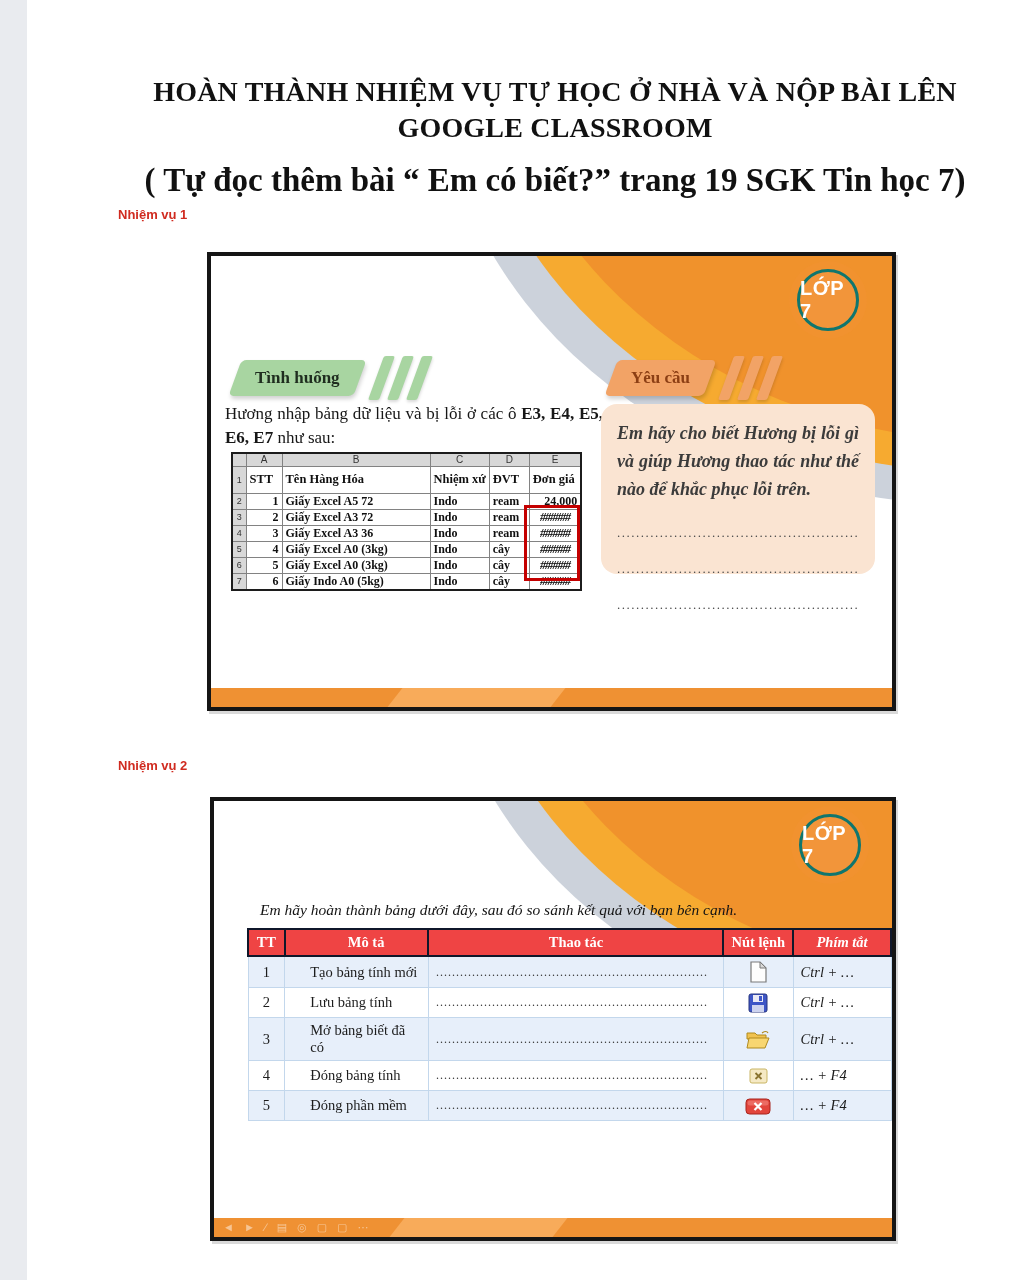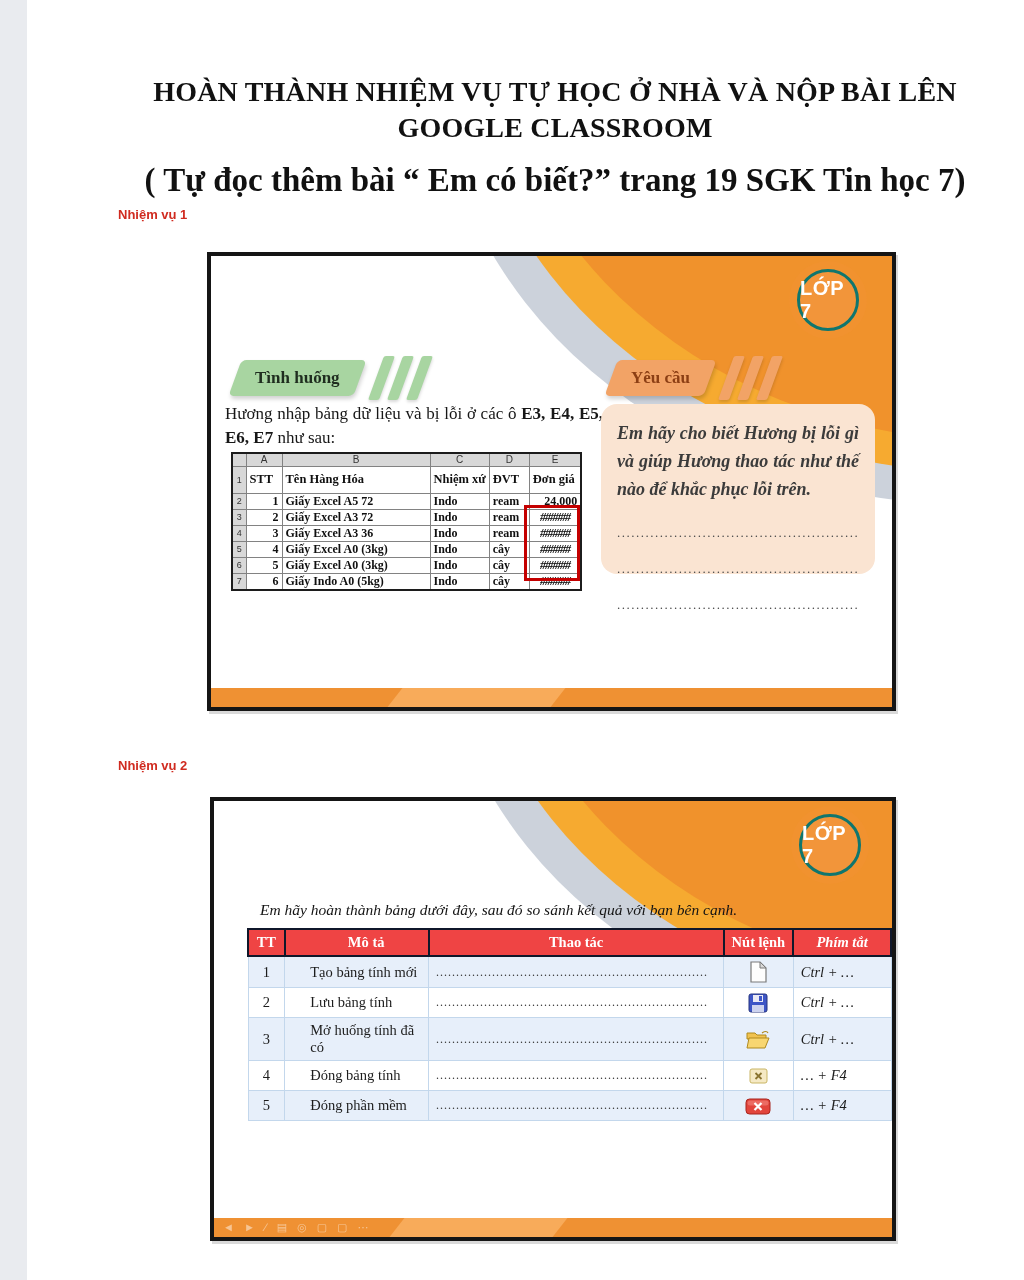--- a/index.html
+++ b/index.html
@@ -266,21 +266,21 @@
                 <rect x="1" y="1" width="18" height="18" rx="2" fill="#3d55c6" stroke="#26357e"></rect>
                 <rect x="5" y="2" width="10" height="7" fill="#e9e9f5"></rect>
                 <rect x="11" y="3" width="3" height="5" fill="#3d55c6"></rect>
                 <rect x="4" y="12" width="12" height="7" fill="#cdd3ef"></rect>
               </svg>
         </td>
         <td class="c-ph">Ctrl + …</td>
       </tr>
       <tr class="alt">
         <td class="c-tt">3</td>
-        <td class="c-mo">Mở huống tính đã có</td>
+        <td class="c-mo">Mở bảng biết đã có</td>
         <td class="c-th">
               <span class="dots">......................................................................</span>
             </td>
         <td class="c-nu">
           <svg class="icon-wrap" width="24" height="19" viewBox="0 0 24 19">
                 <path d="M1 3 h8 l2 2 h9 v4 h-19 z" fill="#f1c24f" stroke="#b08a1f"></path>
                 <path d="M3 8 h20 l-4 10 h-18 z" fill="#f8d671" stroke="#b08a1f"></path>
                 <path d="M16 3 c3 -2 5 -2 6 0" fill="none" stroke="#b08a1f" stroke-width="1.2"></path>
               </svg>
         </td>

